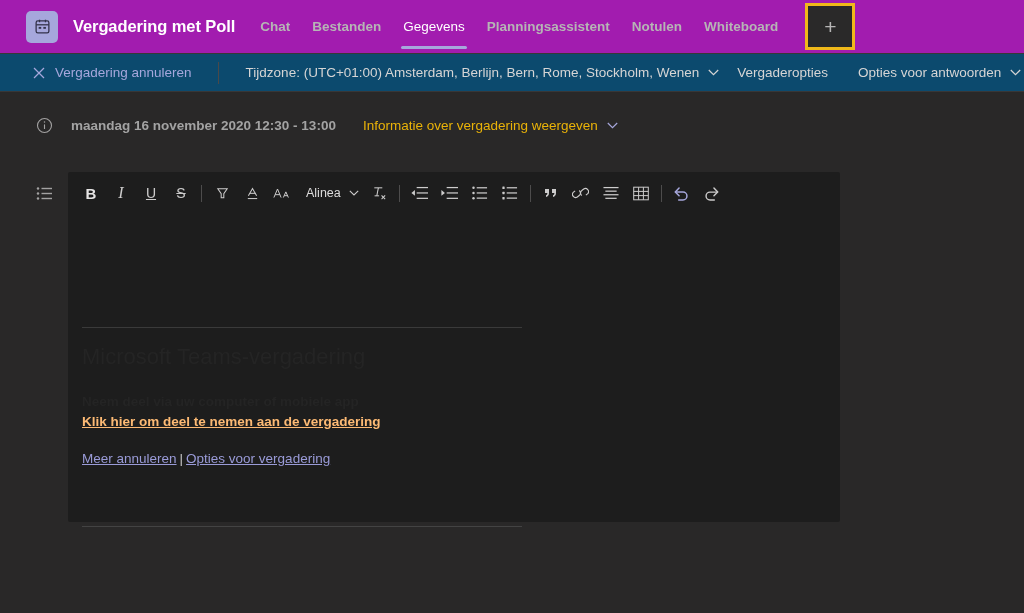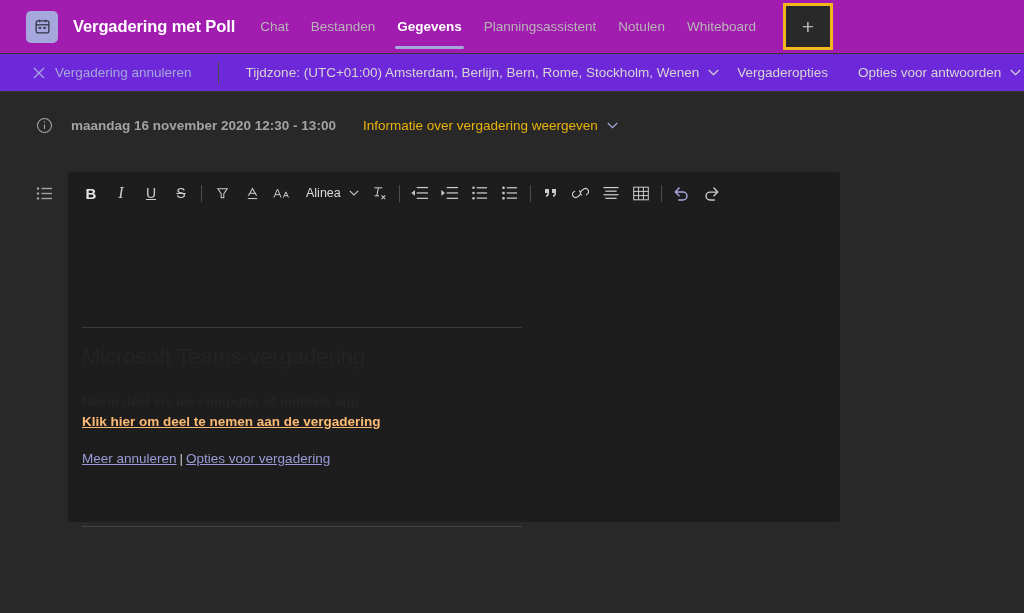--- a/index.html
+++ b/index.html
@@ -58,24 +58,25 @@
   .tab {
     position: relative;
     height: 53px;
     display: flex;
     align-items: center;
     padding: 0 11px;
     font-size: 13.5px;
     color: #b6b5b5;
     white-space: nowrap;
     cursor: pointer;
+    font-weight: bold;
   }
   .tab.active {
     color: #ffffff;
-    font-weight: bold;
+    font-weight: normal;
   }
   .tab.active::after {
     content: "";
     position: absolute;
     left: 9px; right: 9px;
     bottom: 4px;
     height: 3px;
     border-radius: 2px;
     background: #a6a7dc;
   }
@@ -96,21 +97,21 @@
     color: #b6b5b5;
     line-height: 1;
     font-weight: 300;
   }
 
   
   .cmdbar {
     position: absolute;
     left: 0; top: 53px;
     width: 1024px; height: 39px;
-    background: #6d28d9;
+    background: #0c4a6e;
     border-top: 1px solid #383737;
     border-bottom: 1px solid #383737;
     display: flex;
     align-items: center;
   }
 
   .cancel-btn {
     display: flex;
     align-items: center;
     margin-left: 33px;

